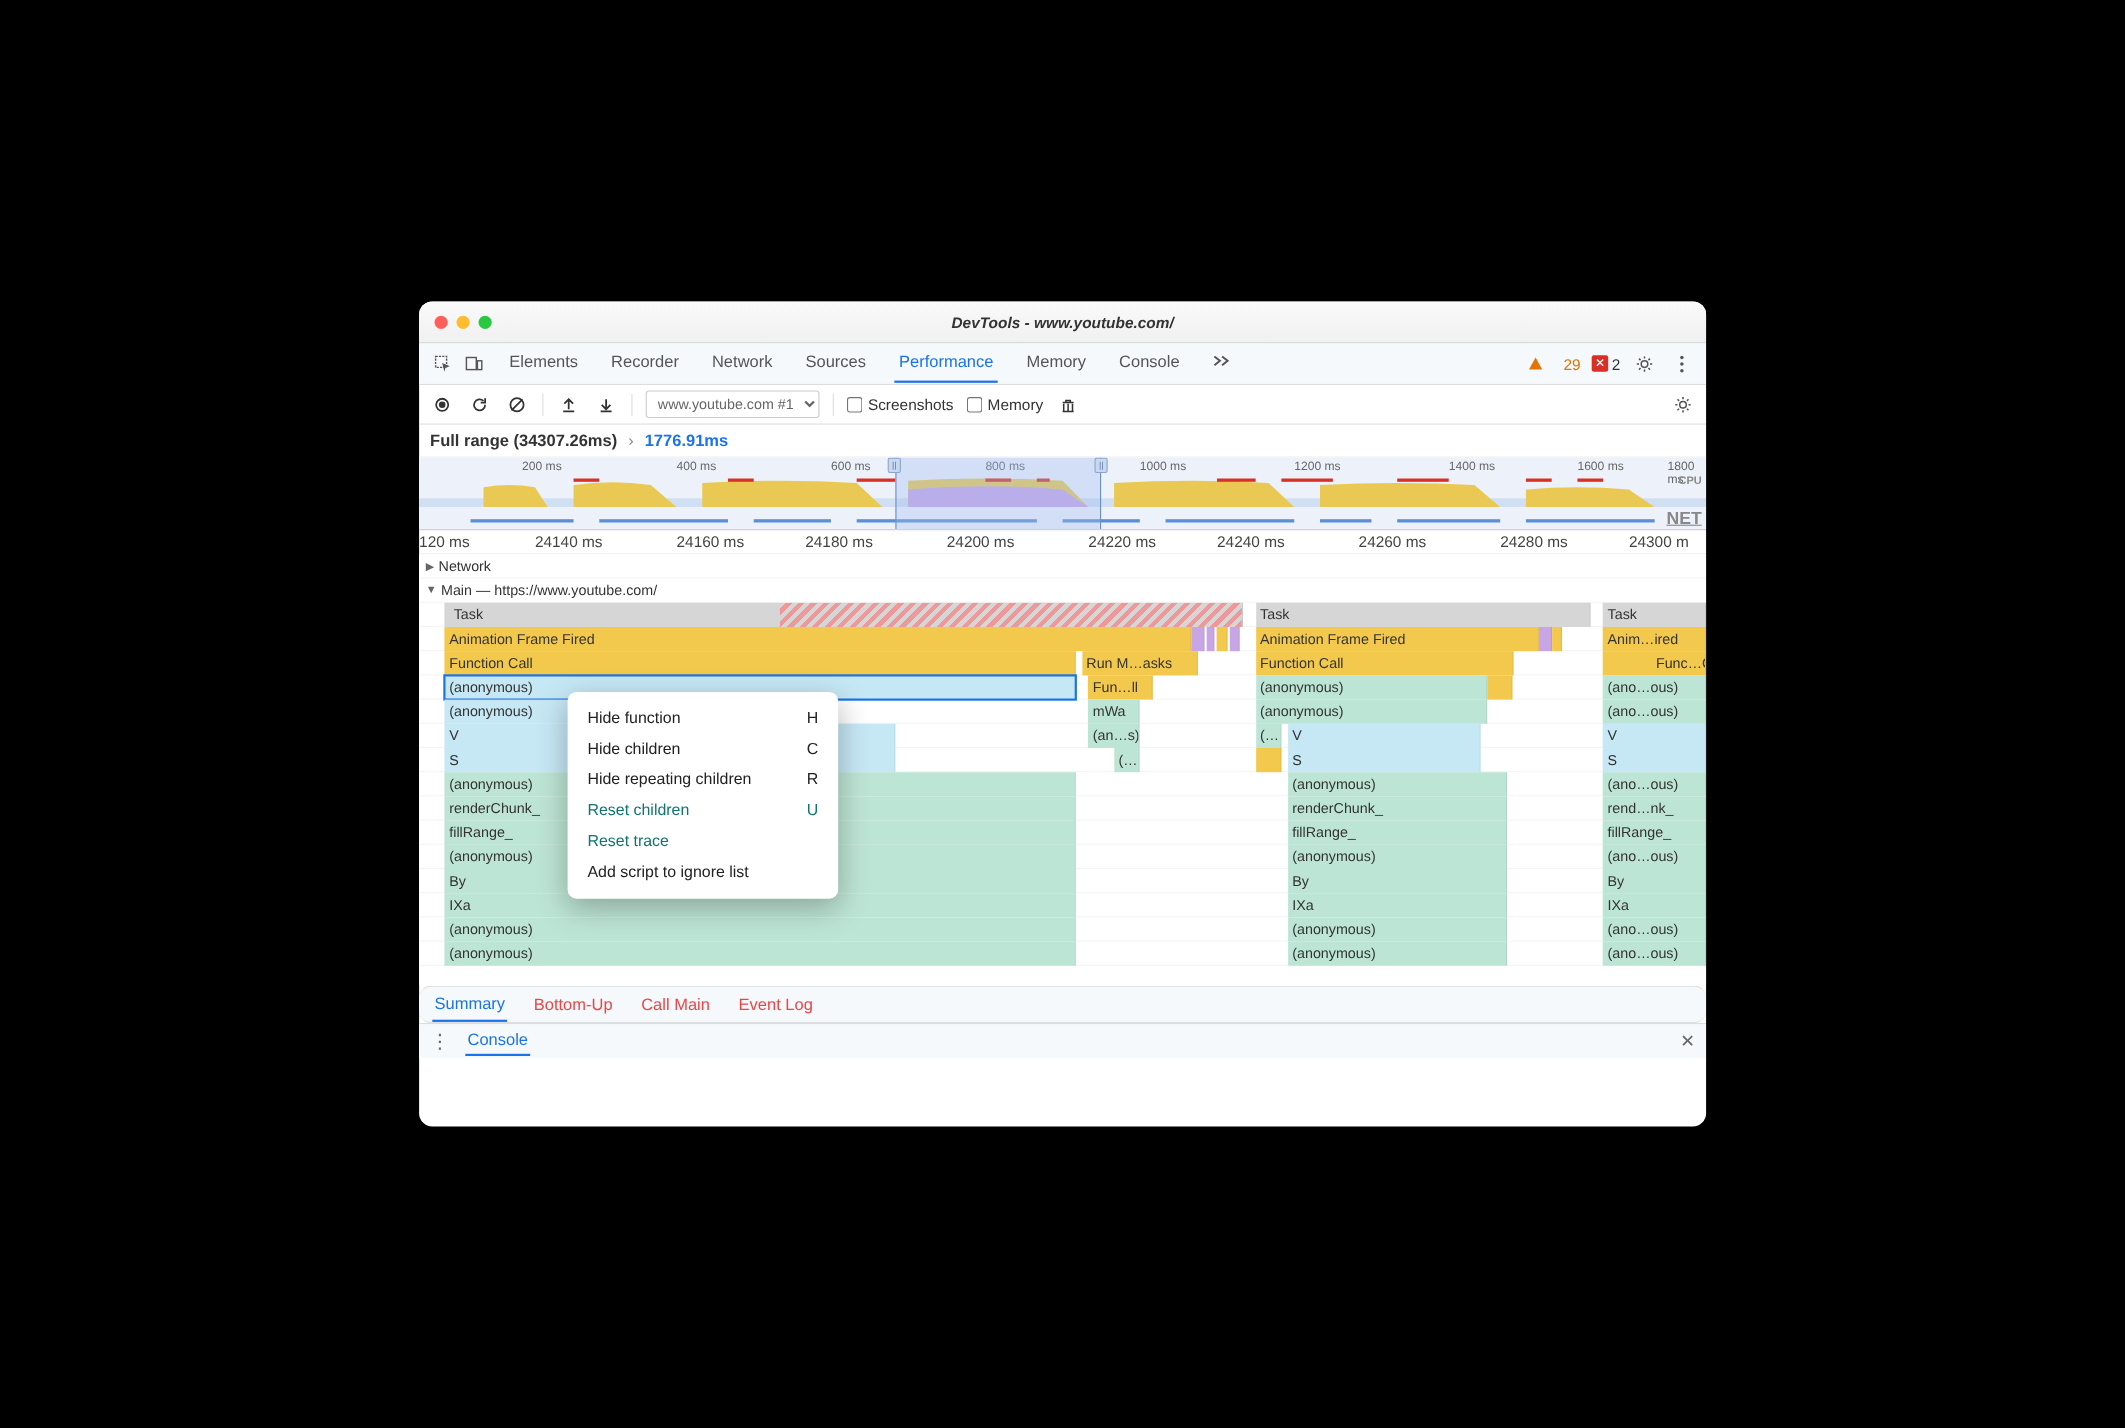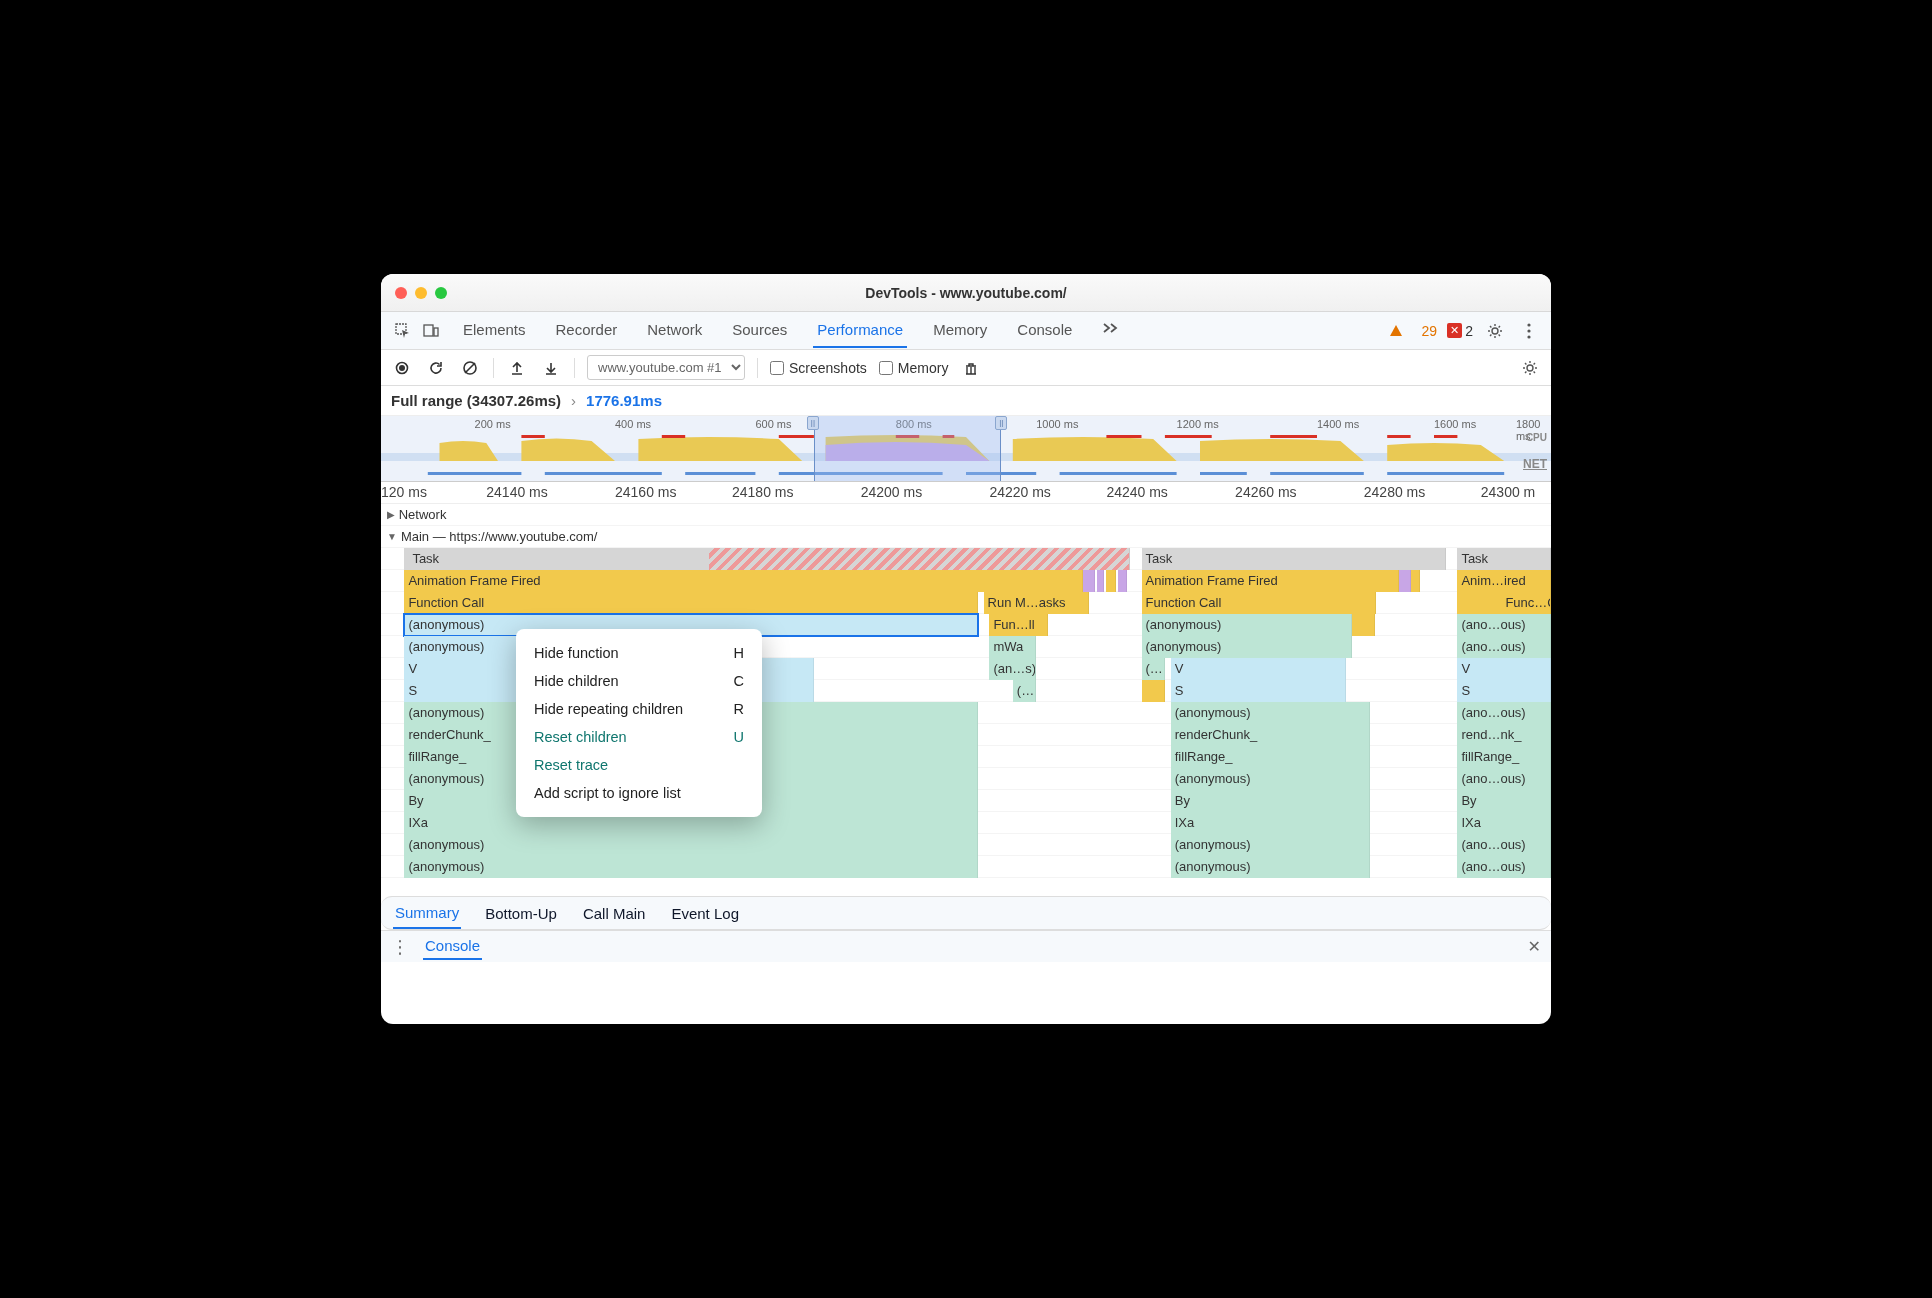--- a/index.html
+++ b/index.html
@@ -1,18 +1,18 @@
 <!DOCTYPE html>
 <html><head>
 <meta charset="utf-8">
 <style>
 * { margin: 0; padding: 0; box-sizing: border-box; font-family: -apple-system, BlinkMacSystemFont, "Segoe UI", Helvetica, Arial, sans-serif; }
 body { background: #000; width: 1932px; height: 1298px; display: flex; align-items: center; justify-content: center; }
 .window { width: 1170px; height: 750px; background: #fff; border-radius: 12px; overflow: hidden; box-shadow: 0 20px 60px rgba(0,0,0,0.5); position: relative; }
-.titlebar { height: 38px; background: linear-gradient(#fafafa,#f0f0f0); display: flex; align-items: center; position: relative; border-bottom: 1px solid #d8d8d8; }
+.titlebar { height: 38px; background: linear-gradient(#fafafa,#f0f0f0); display: flex; align-items: center; position: relative; border-bottom: 1px solid #d8d8d8; font-style: italic; }
 .traffic { display: flex; gap: 8px; padding-left: 14px; }
 .traffic span { width: 12px; height: 12px; border-radius: 50%; }
 .traffic .red { background: #ff5f57; }
 .traffic .yellow { background: #febc2e; }
 .traffic .green { background: #28c840; }
 .titlebar .title { position: absolute; left: 0; right: 0; text-align: center; font-weight: 600; font-size: 14px; color: #333; pointer-events: none; }
 .tabstrip { height: 38px; background: #f6f9fc; border-bottom: 1px solid #ddd; display: flex; align-items: center; padding: 0 10px; gap: 4px; }
 .tabstrip .iconbtn { width: 24px; height: 24px; display: flex; align-items: center; justify-content: center; color: #555; cursor: pointer; }
 .tabstrip .tabs { display: flex; gap: 22px; margin-left: 12px; }
 .tabstrip .tab { font-size: 15px; color: #555; padding: 8px 4px; cursor: pointer; }
@@ -28,41 +28,41 @@
 .toolbar input[type=checkbox] { width: 14px; height: 14px; }
 .toolbar label { display: flex; align-items: center; gap: 5px; font-size: 14px; }
 .breadcrumb { height: 30px; display: flex; align-items: center; padding: 0 10px; gap: 10px; font-size: 15px; border-bottom: 1px solid #eee; }
 .breadcrumb .full { color: #333; font-weight: 600; }
 .breadcrumb .chev { color: #888; }
 .breadcrumb .sel { color: #1a73e8; font-weight: 700; }
 .overview { height: 66px; background: #edf2fa; border-bottom: 1px solid #ccc; position: relative; overflow: hidden; }
 .overview .ticks { display: flex; position: absolute; top: 2px; left: 0; right: 0; font-size: 11px; color: #666; }
 .overview .tick { position: absolute; }
 .overview .cpu-label { position: absolute; right: 4px; top: 16px; font-size: 10px; color: #888; font-weight: 600; }
-.overview .net-label { position: absolute; right: 4px; bottom: 10px; font-size: 12px; color: #888; font-weight: 600; text-decoration: underline; }
+.overview .net-label { position: absolute; right: 4px; bottom: 0; font-size: 16px; color: #888; font-weight: 600; text-decoration: underline; }
 .overview .sel-range { position: absolute; top: 0; bottom: 0; background: rgba(160,190,240,0.35); border-left: 1px solid #6a8fc8; border-right: 1px solid #6a8fc8; }
 .overview .handle { position: absolute; top: 0; width: 12px; height: 14px; background: #c9d8ef; border: 1px solid #8aa6cf; border-radius: 2px; font-size: 8px; text-align: center; line-height: 12px; color: #5577aa; }
 .ruler { height: 22px; border-bottom: 1px solid #eee; position: relative; font-size: 14px; color: #444; }
 .ruler .tick { position: absolute; top: 2px; }
 .flametree { position: relative; background: #fff; height: 392px; }
 .tree-row { height: 22px; border-bottom: 1px solid #f4f4f4; font-size: 13px; display: flex; align-items: center; position: relative; }
 .tree-row.header { background: #fff; padding-left: 6px; color: #333; }
 .tree-row.header .disclosure { font-size: 10px; margin-right: 4px; color: #666; }
 .flame-lane { position: absolute; height: 22px; display: flex; align-items: center; padding-left: 4px; font-size: 13px; color: #333; overflow: hidden; white-space: nowrap; border-right: 1px solid rgba(0,0,0,0.06); }
 .col-task { background: #d6d6d6; }
 .col-anim { background: #f2c94c; }
 .col-func { background: #f2c94c; }
 .col-anon { background: #bde5d5; }
 .col-anon-b { background: #c6e8f5; }
 .col-green { background: #bde5d5; }
 .col-blue-sel { background: #c6e8f5; outline: 2px solid #1a73e8; outline-offset: -1px; }
 .col-purple { background: #c8a6e6; }
 .col-y2 { background: #f2c94c; }
 .tabs2 { height: 34px; border-top: 1px solid #ddd; border-bottom: 1px solid #ddd; background: #f6f9fc; display: flex; align-items: center; gap: 22px; padding: 0 12px; font-size: 15px; border-radius: 11px; }
-.tabs2 .t { color: #0f172a; cursor: pointer; padding: 6px 2px; }
+.tabs2 .t { color: #ef4444; cursor: pointer; padding: 6px 2px; }
 .tabs2 .t.active { color: #1a73e8; border-bottom: 2px solid #1a73e8; font-weight: 500; }
 .drawer { height: 32px; background: #f6f9fc; border-top: 1px solid #ddd; display: flex; align-items: center; padding: 0 10px; gap: 14px; }
 .drawer .more { color: #666; font-size: 18px; cursor: pointer; }
 .drawer .label { color: #1a73e8; font-size: 15px; border-bottom: 2px solid #1a73e8; padding: 4px 2px; font-weight: 500; }
 .drawer .close { margin-left: auto; cursor: pointer; color: #666; font-size: 16px; }
 .ctxmenu { position: absolute; background: #fff; border-radius: 8px; box-shadow: 0 8px 28px rgba(0,0,0,0.28); padding: 10px 0; width: 246px; z-index: 50; }
 .ctxmenu .item { display: flex; justify-content: space-between; padding: 6px 18px; font-size: 14.5px; color: #222; cursor: pointer; }
 .ctxmenu .item.disabled { color: #0f766e; cursor: default; }
 svg { display: block; }
 .overview .flame-mini { position:absolute; top:17px; left:0; right:0; height:28px; }

